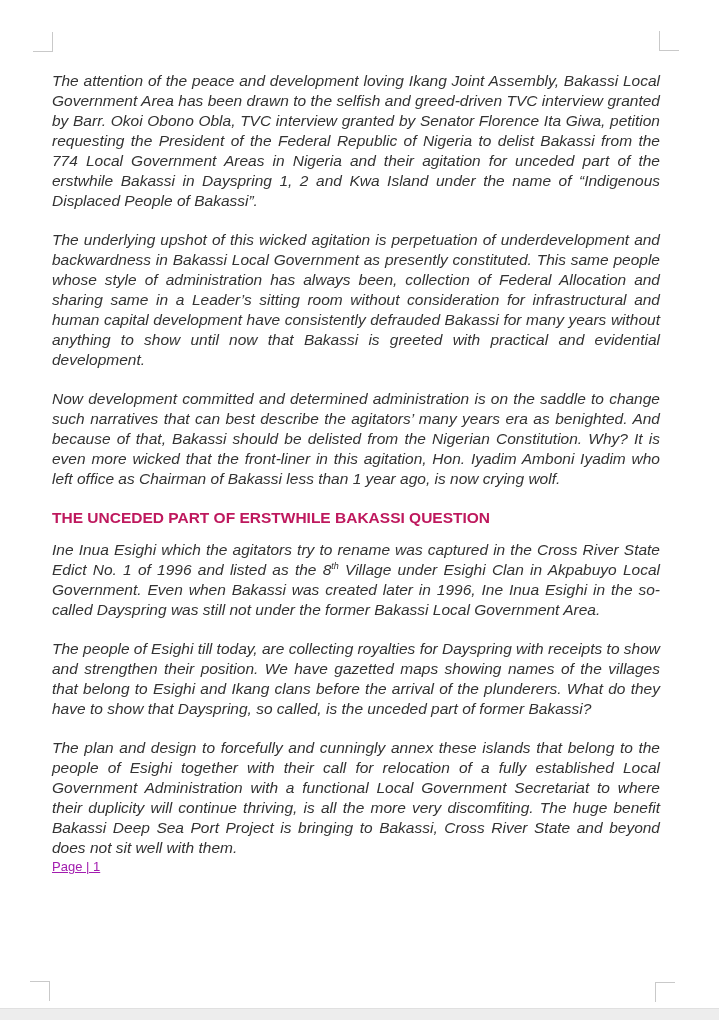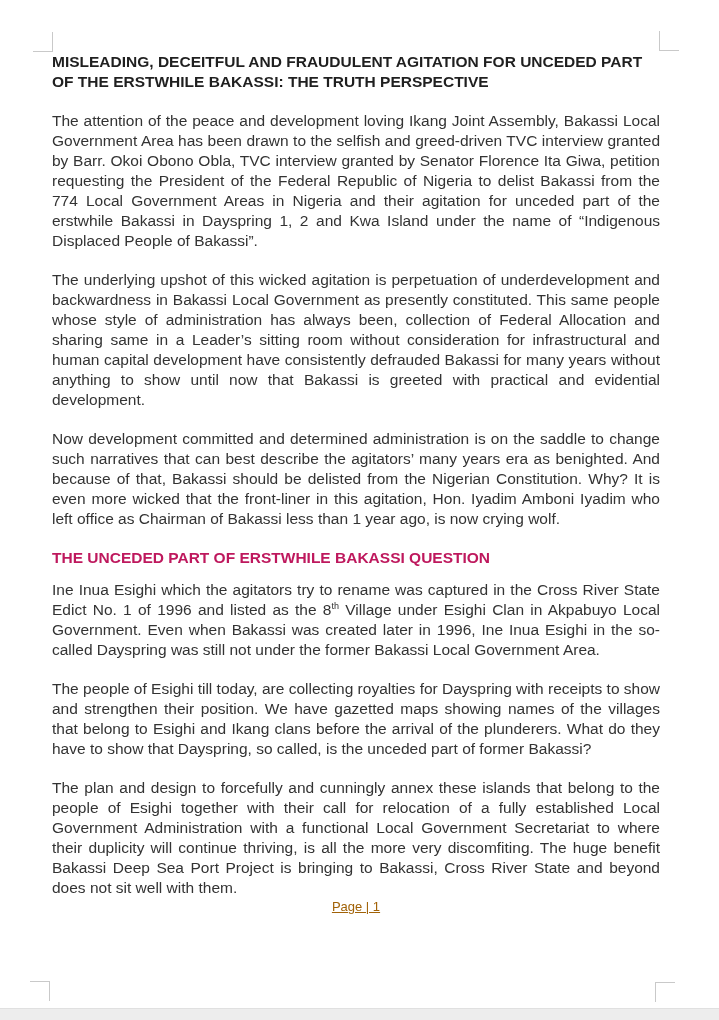--- a/index.html
+++ b/index.html
@@ -23,38 +23,39 @@
     font-size:15.5px;
     line-height:20px;
     font-weight:bold;
     color:#1f1f1f;
     text-align:left;
   }
   .body-para {
     margin:19px 0 0 0;
     text-align:justify;
     hyphens:none;
+    font-style:italic;
   }
   .section-heading {
     margin:19px 0 0 0;
     font-size:15.5px;
     line-height:20px;
     font-weight:bold;
     color:#be185d;
   }
   .after-heading { margin-top:12px; }
   sup {
     font-size:9px;
     line-height:0;
     vertical-align:super;
   }
   .page-footer {
     margin-top:1px;
-    text-align:center;
-    color:#a16207;
+    text-align:left;
+    color:#a21caf;
     font-size:13px;
     line-height:16px;
     text-decoration:underline;
   }
   .crop-mark {
     position:absolute;
     width:19px; height:19px;
   }
   .crop-tl { left:33px; top:32px;  border-right:1px solid #c9c9c9; border-bottom:1px solid #c9c9c9; }
   .crop-tr { left:659px; top:31px; border-left:1px solid #c9c9c9;  border-bottom:1px solid #c9c9c9; }
@@ -66,21 +67,20 @@
     width:719px; height:11px;
     background:#ededed;
     border-top:1px solid #e0e0e0;
   }
 </style>
 </head>
 <body>
 
 <div class="page-content">
 
-  <h1 class="doc-title">MISLEADING, DECEITFUL AND FRAUDULENT AGITATION FOR UNCEDED PART OF THE ERSTWHILE BAKASSI: THE TRUTH PERSPECTIVE</h1>
 
   <p class="body-para">The attention of the peace and development loving Ikang Joint Assembly, Bakassi Local Government Area has been drawn to the selfish and greed-driven TVC  interview granted by Barr. Okoi Obono Obla, TVC interview granted by Senator Florence Ita Giwa, petition requesting the President of the Federal Republic of Nigeria to delist Bakassi from the 774 Local Government Areas in Nigeria and their agitation for unceded part of the erstwhile Bakassi in Dayspring 1, 2 and Kwa Island under the name of “Indigenous Displaced People of Bakassi”.</p>
 
   <p class="body-para">The underlying upshot of this wicked agitation is perpetuation of underdevelopment and backwardness in Bakassi Local Government as presently constituted. This same people whose style of administration has always been, collection of Federal Allocation and sharing same in a Leader’s sitting room without consideration for infrastructural and human capital development have consistently defrauded Bakassi for many years without anything to show until now that Bakassi is greeted with practical and evidential development.</p>
 
   <p class="body-para">Now development committed and determined administration is on the saddle to change such narratives that can best describe the agitators’ many years era as benighted. And because of that, Bakassi should be delisted from the Nigerian Constitution. Why? It is even more wicked that the front-liner in this agitation, Hon. Iyadim Amboni Iyadim who left office as Chairman of Bakassi less than 1 year ago, is now crying wolf.</p>
 
   <h2 class="section-heading">THE UNCEDED PART OF ERSTWHILE BAKASSI QUESTION</h2>
 
   <p class="body-para after-heading"><span>Ine Inua Esighi which the agitators try to rename was captured in the Cross River State Edict No. 1 of 1996 and listed as the 8</span><sup>th</sup><span> Village under Esighi Clan in Akpabuyo Local Government. Even when Bakassi was created later in 1996, Ine Inua Esighi in the so-called Dayspring was still not under the former Bakassi Local Government Area.</span></p>

